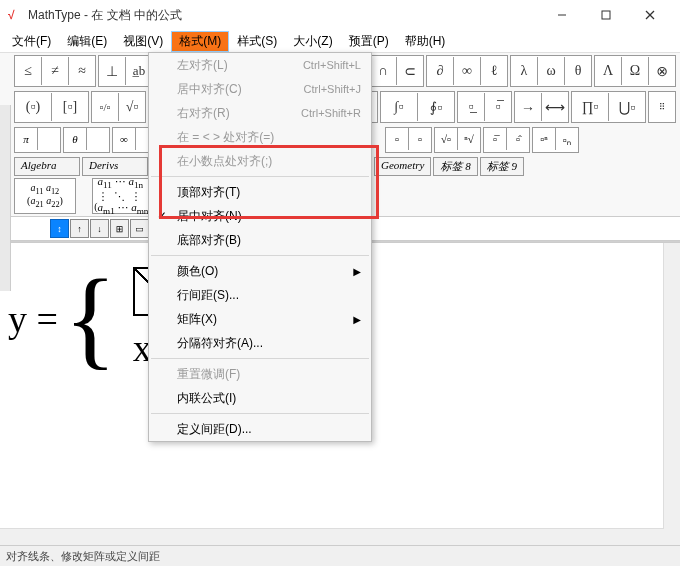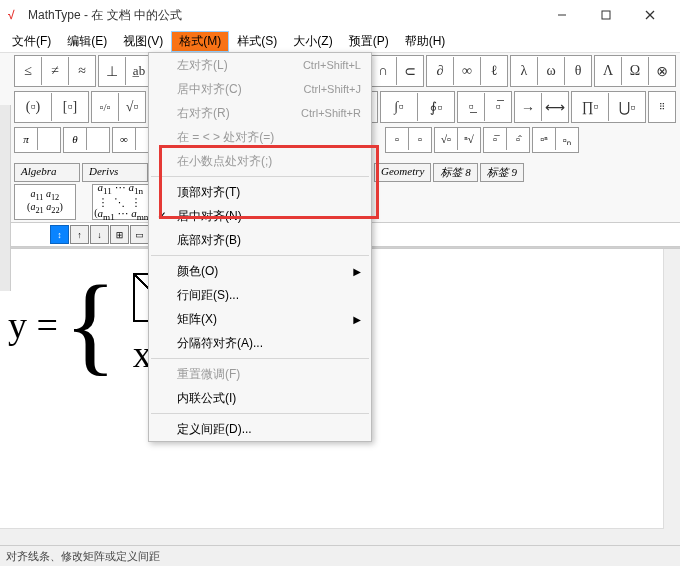--- a/index.html
+++ b/index.html
@@ -15,21 +15,21 @@
 .toolbars{background:#f8f8f8;border-bottom:1px solid #d0d0d0;position:relative}
 .toolbar-row{display:flex;padding:2px 4px;gap:2px;align-items:center}
 .tb-group{display:flex;border:1px solid #999;background:#fff;height:30px;align-items:center}
 .tb-cell{border-right:1px solid #999;width:26px;height:28px;display:flex;align-items:center;justify-content:center;font-family:serif;font-size:14px;color:#333}
 .tb-cell:last-child{border-right:none}
 .tb-wide{width:36px}
 .tb-small-row{display:flex;padding:2px 4px;gap:2px}
 .tb-small-group{display:flex;border:1px solid #999;background:#fff;height:24px}
 .tb-small-cell{border-right:1px solid #999;width:22px;height:22px;display:flex;align-items:center;justify-content:center;font-size:11px;font-family:serif}
 .tb-small-cell:last-child{border-right:none}
-.tab-labels{display:flex;padding:0 4px;gap:2px;margin-top:8px}
+.tab-labels{display:flex;padding:0 4px;gap:2px;margin-top:2px}
 .tab-label{border:1px solid #999;background:#f4f4f4;padding:1px 6px;font-size:11px;font-style:italic;font-family:serif}
 .matrix-row{display:flex;padding:2px 4px;gap:16px}
 .matrix-sample{border:1px solid #999;background:#fff;height:34px;width:60px;display:flex;align-items:center;justify-content:center;font-family:serif;font-size:10px}
 .small-btn-row{display:flex;padding:2px 4px;gap:0;background:#fff;border-top:1px solid #ccc;border-bottom:1px solid #ccc}
 .small-btn{width:17px;height:17px;border:1px solid #888;background:#f0f0f0;display:flex;align-items:center;justify-content:center;font-size:9px;margin-right:1px}
 .small-btn.sel{background:#0a84ff;color:#fff;border-color:#0a63c0}
 .editor-area{flex:1;background:#fff;position:relative;overflow:auto;border-top:1px solid #ccc}
 .equation{position:absolute;left:8px;top:24px;font-family:"Times New Roman",serif;font-size:38px;color:#000;display:flex;align-items:center}
 .equation .brace{font-size:110px;line-height:0.85;margin:0 6px}
 .equation .col{display:flex;flex-direction:column;gap:10px;margin-left:10px}

